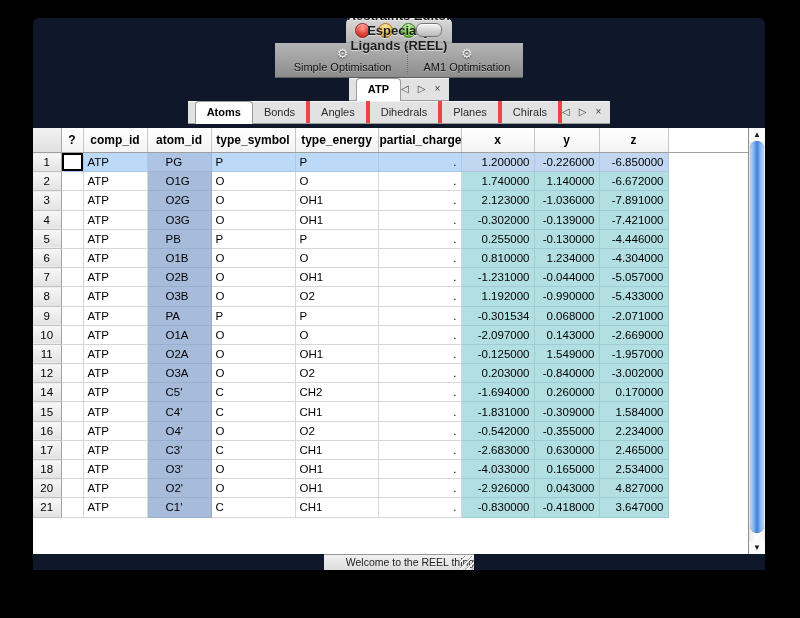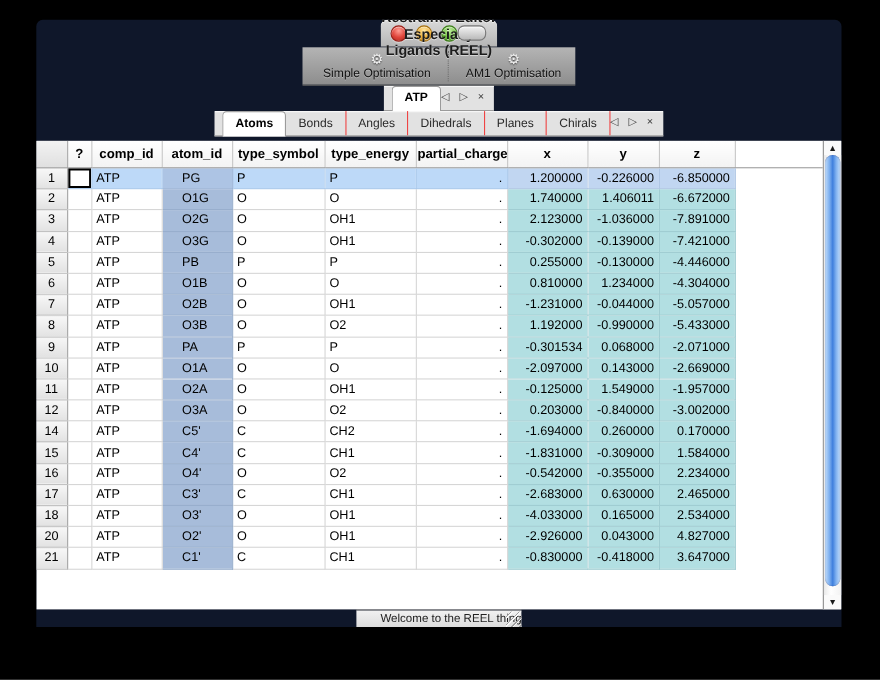--- a/index.html
+++ b/index.html
@@ -55,21 +55,21 @@
   
   .tabbar{
     height:22px;flex:0 0 22px;position:relative;
     background:#e2e2e2;border-bottom:1px solid #9b9b9b;
     display:flex;align-items:stretch;padding-left:7px;
     box-shadow:inset 0 1px 0 #f6f6f6;
   }
   .tabs{display:flex;align-items:stretch;}
   .tab{
     padding:0 11px;line-height:22px;font-size:11px;color:#2a2a2a;
-    border-right:1px solid #ef4444;white-space:nowrap;
+    border-right:4px solid #ef4444;white-space:nowrap;
   }
   .tab.sel{
     background:#fff;border:1px solid #9b9b9b;border-bottom:none;
     border-radius:4px 4px 0 0;font-weight:bold;color:#000;
     margin-bottom:-1px;line-height:21px;z-index:2;
   }
   .tabnav{margin-left:auto;display:flex;align-items:center;gap:9px;padding-right:9px;}
   .tabnav span{font-size:10px;color:#3d3d3d;line-height:10px;cursor:default;}
   .gapline{height:3px;flex:0 0 3px;background:#dcdcdc;border-bottom:1px solid #f2f2f2;}
   
@@ -230,21 +230,21 @@
           </tr>
           <tr>
             <td class="rownum">2</td>
             <td class="col-q"></td>
             <td class="col-comp_id">ATP</td>
             <td class="col-atom_id">O1G</td>
             <td class="col-type_symbol">O</td>
             <td class="col-type_energy">O</td>
             <td class="col-partial_charge">.</td>
             <td class="col-x">1.740000</td>
-            <td class="col-y">1.406011</td>
+            <td class="col-y">1.140000</td>
             <td class="col-z">-6.672000</td>
             <td class="filler"></td>
           </tr>
           <tr>
             <td class="rownum">3</td>
             <td class="col-q"></td>
             <td class="col-comp_id">ATP</td>
             <td class="col-atom_id">O2G</td>
             <td class="col-type_symbol">O</td>
             <td class="col-type_energy">OH1</td>

